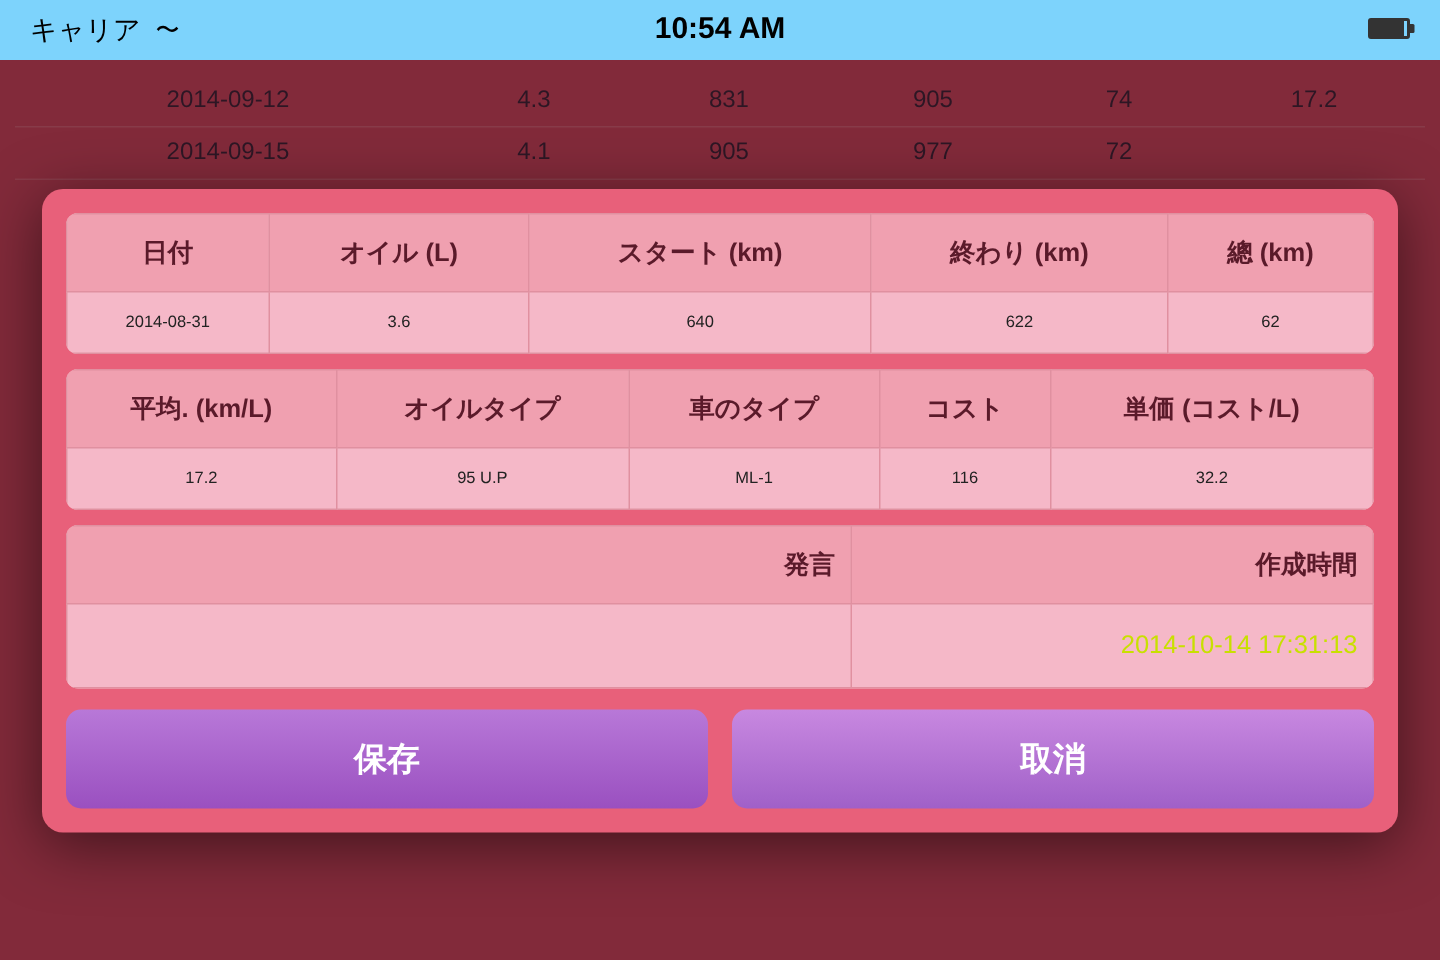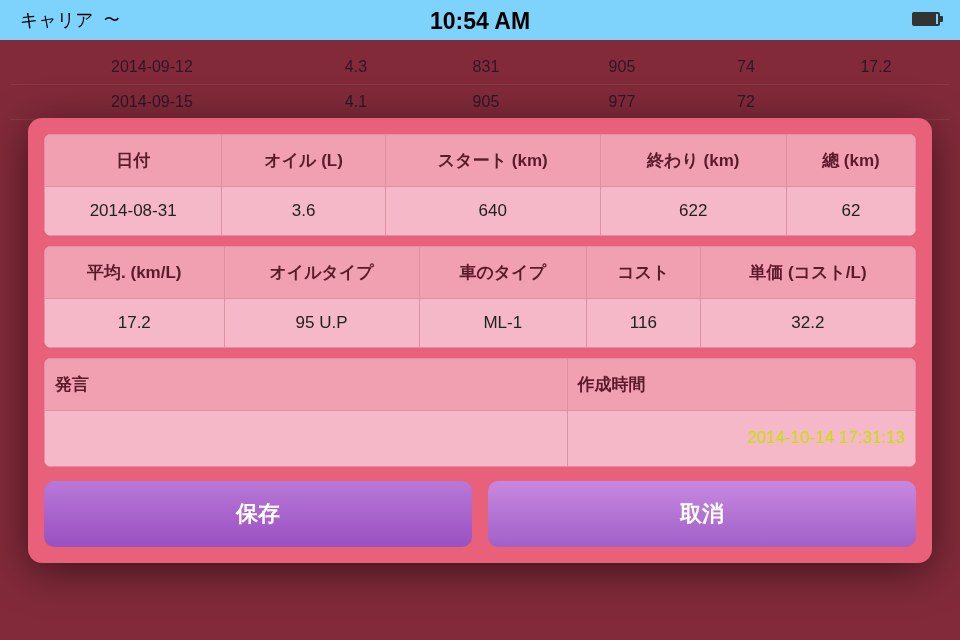--- a/index.html
+++ b/index.html
@@ -28,21 +28,21 @@
     .status-left {
       display: flex;
       align-items: center;
       gap: 10px;
     }
 
     .status-time {
       position: absolute;
       left: 50%;
       transform: translateX(-50%);
-      font-size: 23px;
+      font-size: 20px;
       font-weight: 600;
       top: 8px;
     }
 
     .battery-icon {
       width: 28px;
       height: 14px;
       border: 2px solid #333;
       border-radius: 2px;
       position: relative;
@@ -132,21 +132,21 @@
       font-size: 17px;
       font-weight: 600;
       padding: 14px 10px;
       text-align: center;
       border: 1px solid #e090a0;
     }
 
     .data-table td {
       background: #f5b8c8;
       color: #222;
-      font-size: 17px;
+      font-size: 11px;
       padding: 14px 10px;
       text-align: center;
       border: 1px solid #e090a0;
     }
 
     
     .comment-section {
       background: #f5c0cc;
       border-radius: 8px;
       margin-bottom: 14px;
@@ -157,21 +157,21 @@
       width: 100%;
       border-collapse: collapse;
     }
 
     .comment-table th {
       background: #f0a0b0;
       color: #5a1a2a;
       font-size: 17px;
       font-weight: 600;
       padding: 14px 10px;
-      text-align: left;
+      text-align: right;
       border: 1px solid #e090a0;
     }
 
     .comment-table td {
       background: #f5b8c8;
       color: #222;
       font-size: 17px;
       padding: 14px 10px;
       text-align: right;
       border: 1px solid #e090a0;

